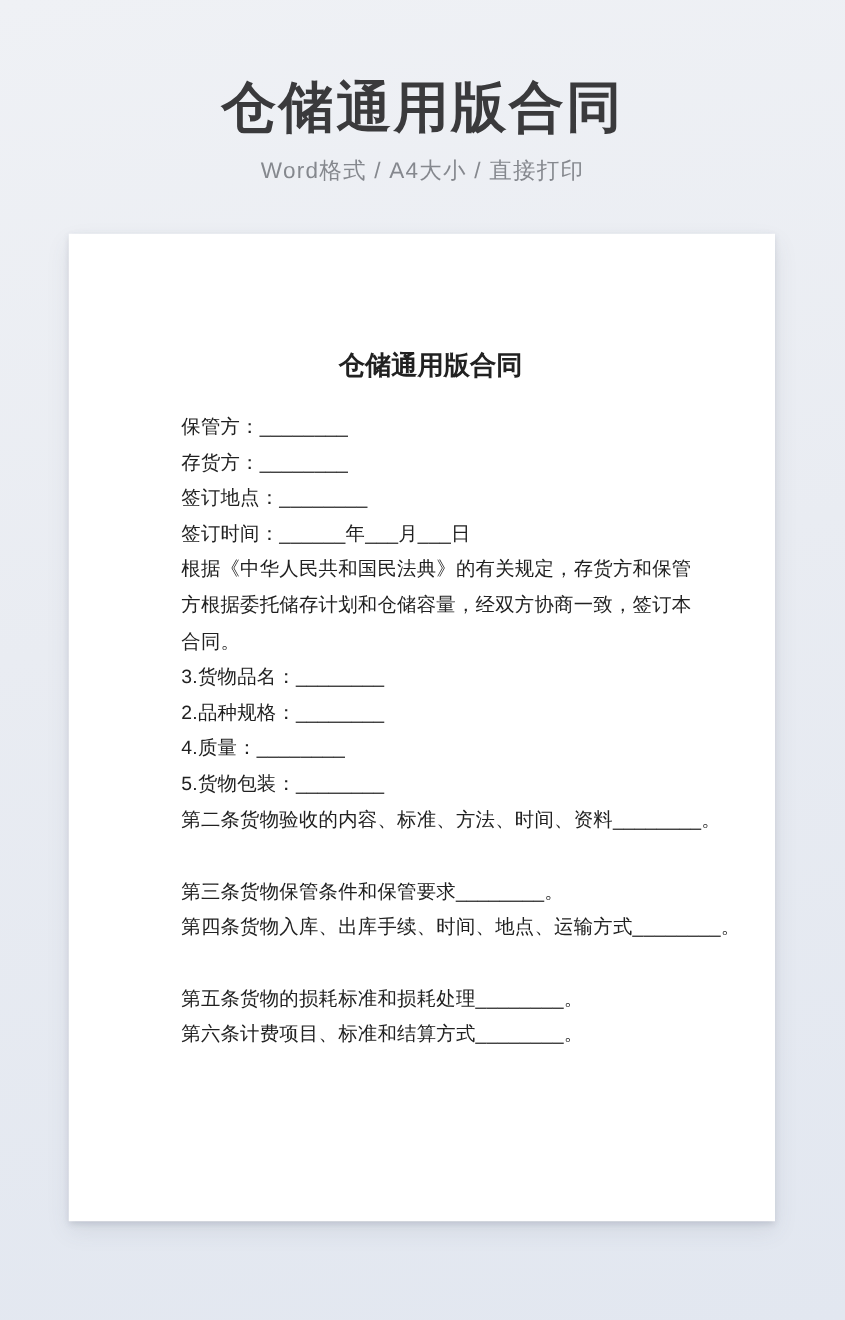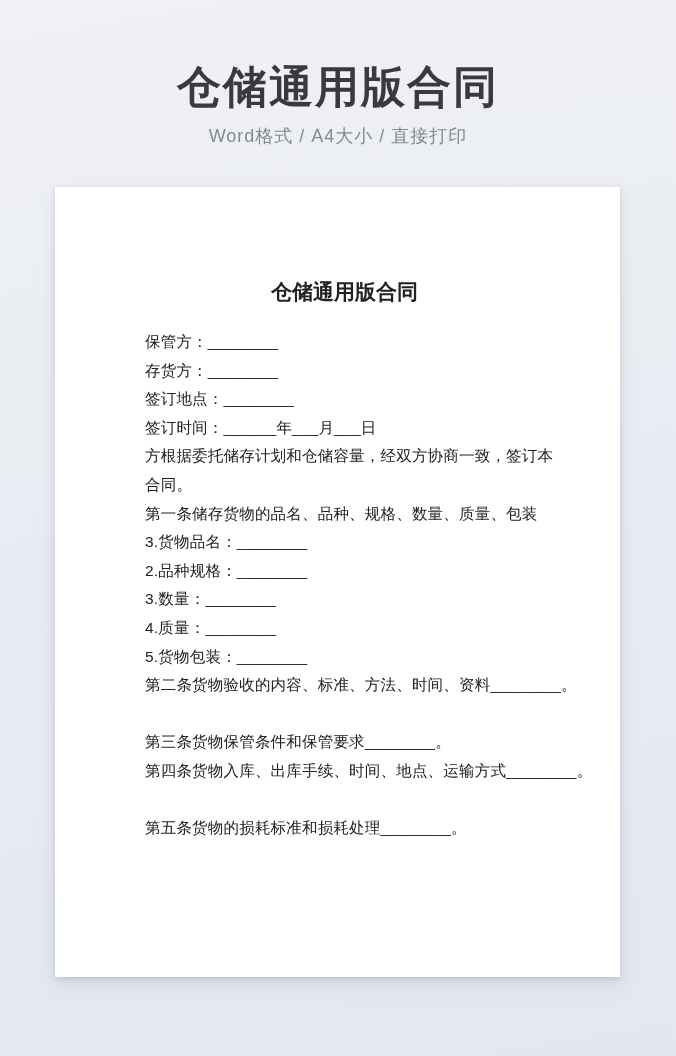--- a/index.html
+++ b/index.html
@@ -80,28 +80,28 @@
 </div>
 
 <div class="paper">
   <div class="doc-title">仓储通用版合同</div>
   <div class="doc-body">
 
   <div class="doc-line">保管方：________</div>
       <div class="doc-line">存货方：________</div>
       <div class="doc-line">签订地点：________</div>
       <div class="doc-line">签订时间：______年___月___日</div>
+      <div class="doc-line">根据《中华人民共和国民法典》的有关规定，存货方和保管</div>
       <div class="doc-line">方根据委托储存计划和仓储容量，经双方协商一致，签订本</div>
       <div class="doc-line">合同。</div>
-      <div class="doc-line">第一条储存货物的品名、品种、规格、数量、质量、包装</div>
       <div class="doc-line">3.货物品名：________</div>
       <div class="doc-line">2.品种规格：________</div>
-      <div class="doc-line">3.数量：________</div>
       <div class="doc-line">4.质量：________</div>
       <div class="doc-line">5.货物包装：________</div>
       <div class="doc-line">第二条货物验收的内容、标准、方法、时间、资料________。</div>
       <div class="doc-line"></div>
       <div class="doc-line">第三条货物保管条件和保管要求________。</div>
       <div class="doc-line">第四条货物入库、出库手续、时间、地点、运输方式________。</div>
       <div class="doc-line"></div>
       <div class="doc-line">第五条货物的损耗标准和损耗处理________。</div>
+      <div class="doc-line">第六条计费项目、标准和结算方式________。</div>
     </div>
 </div>
 
 </body></html>

